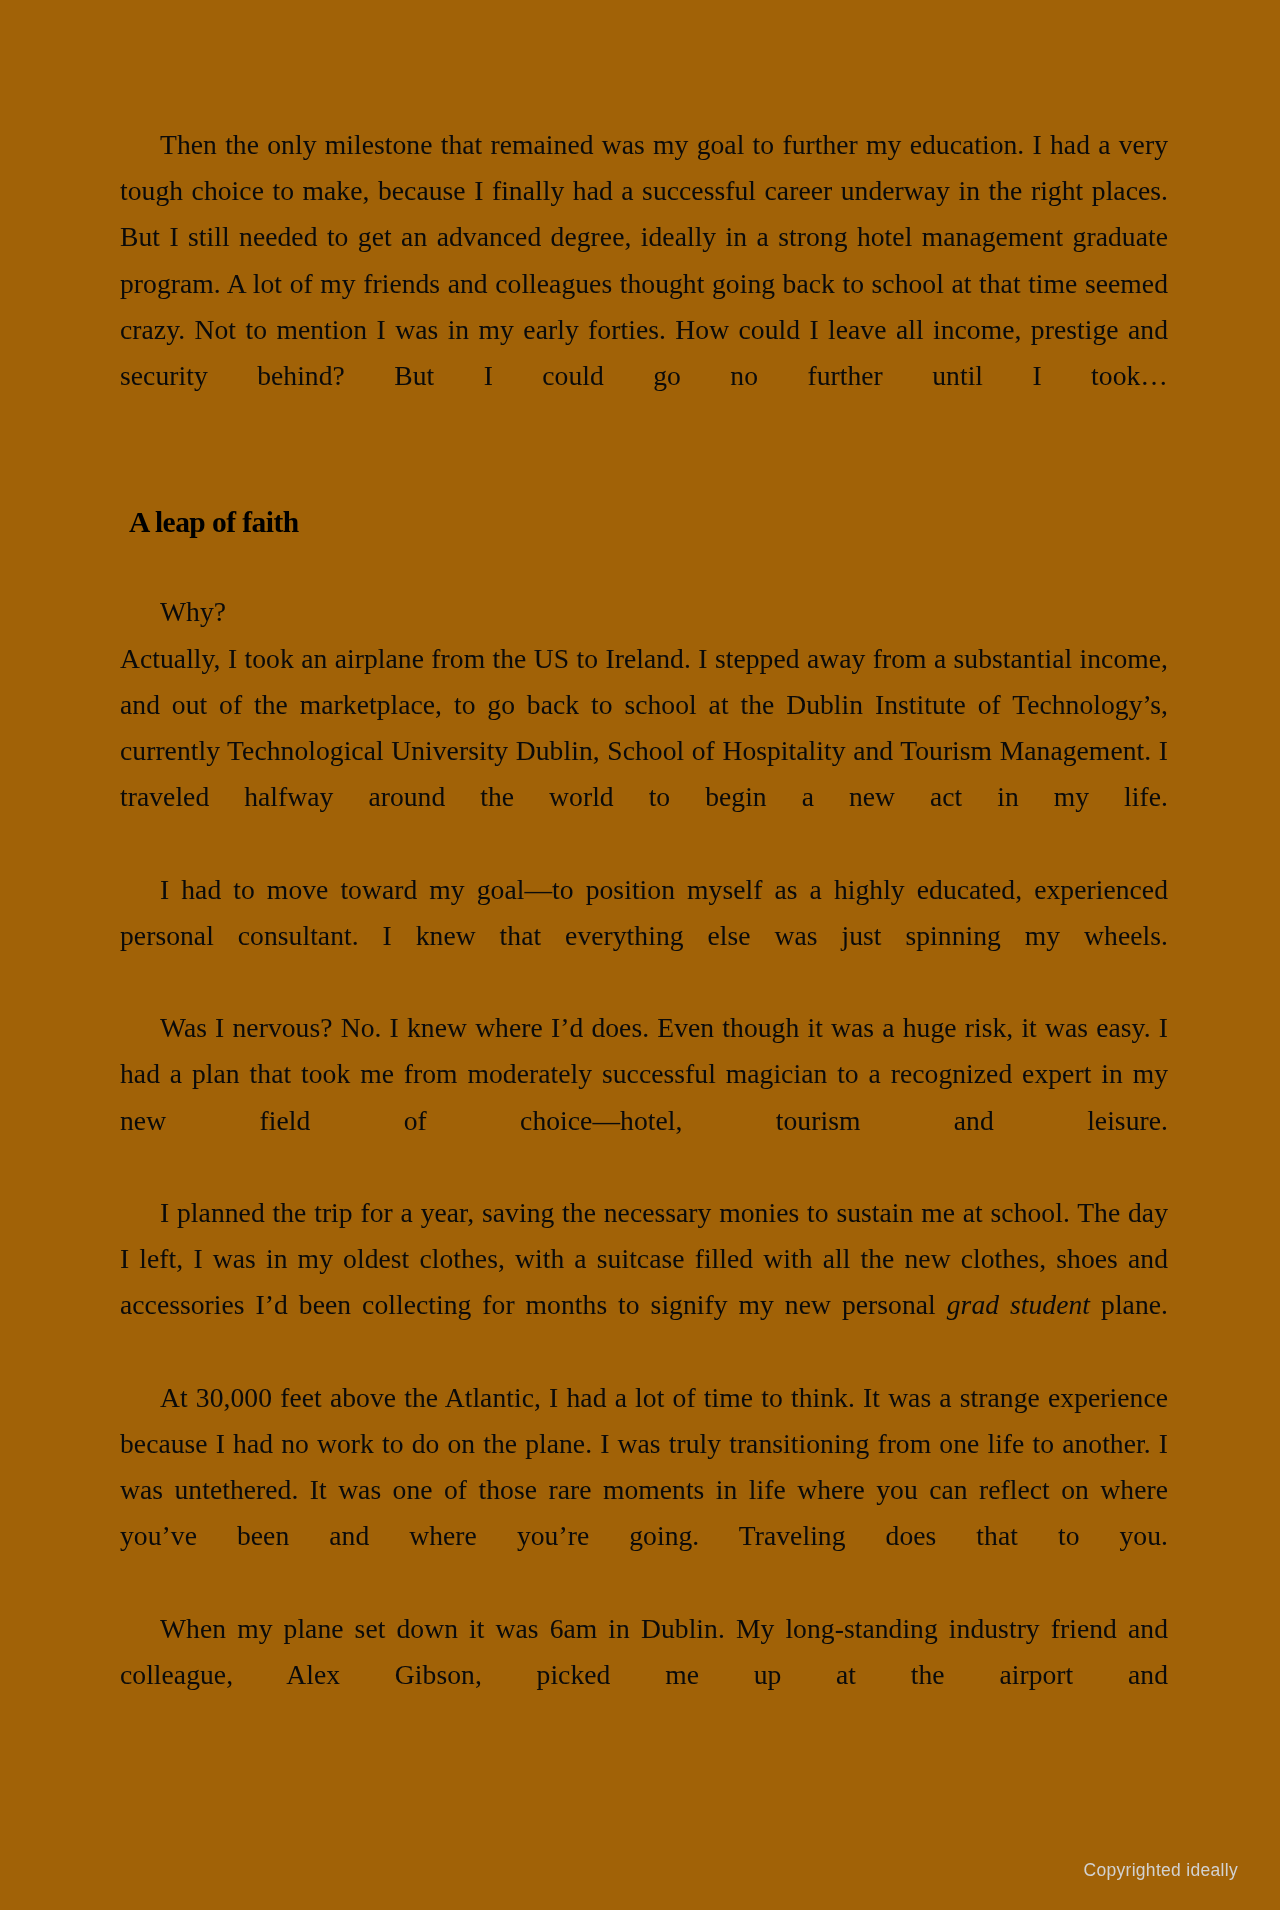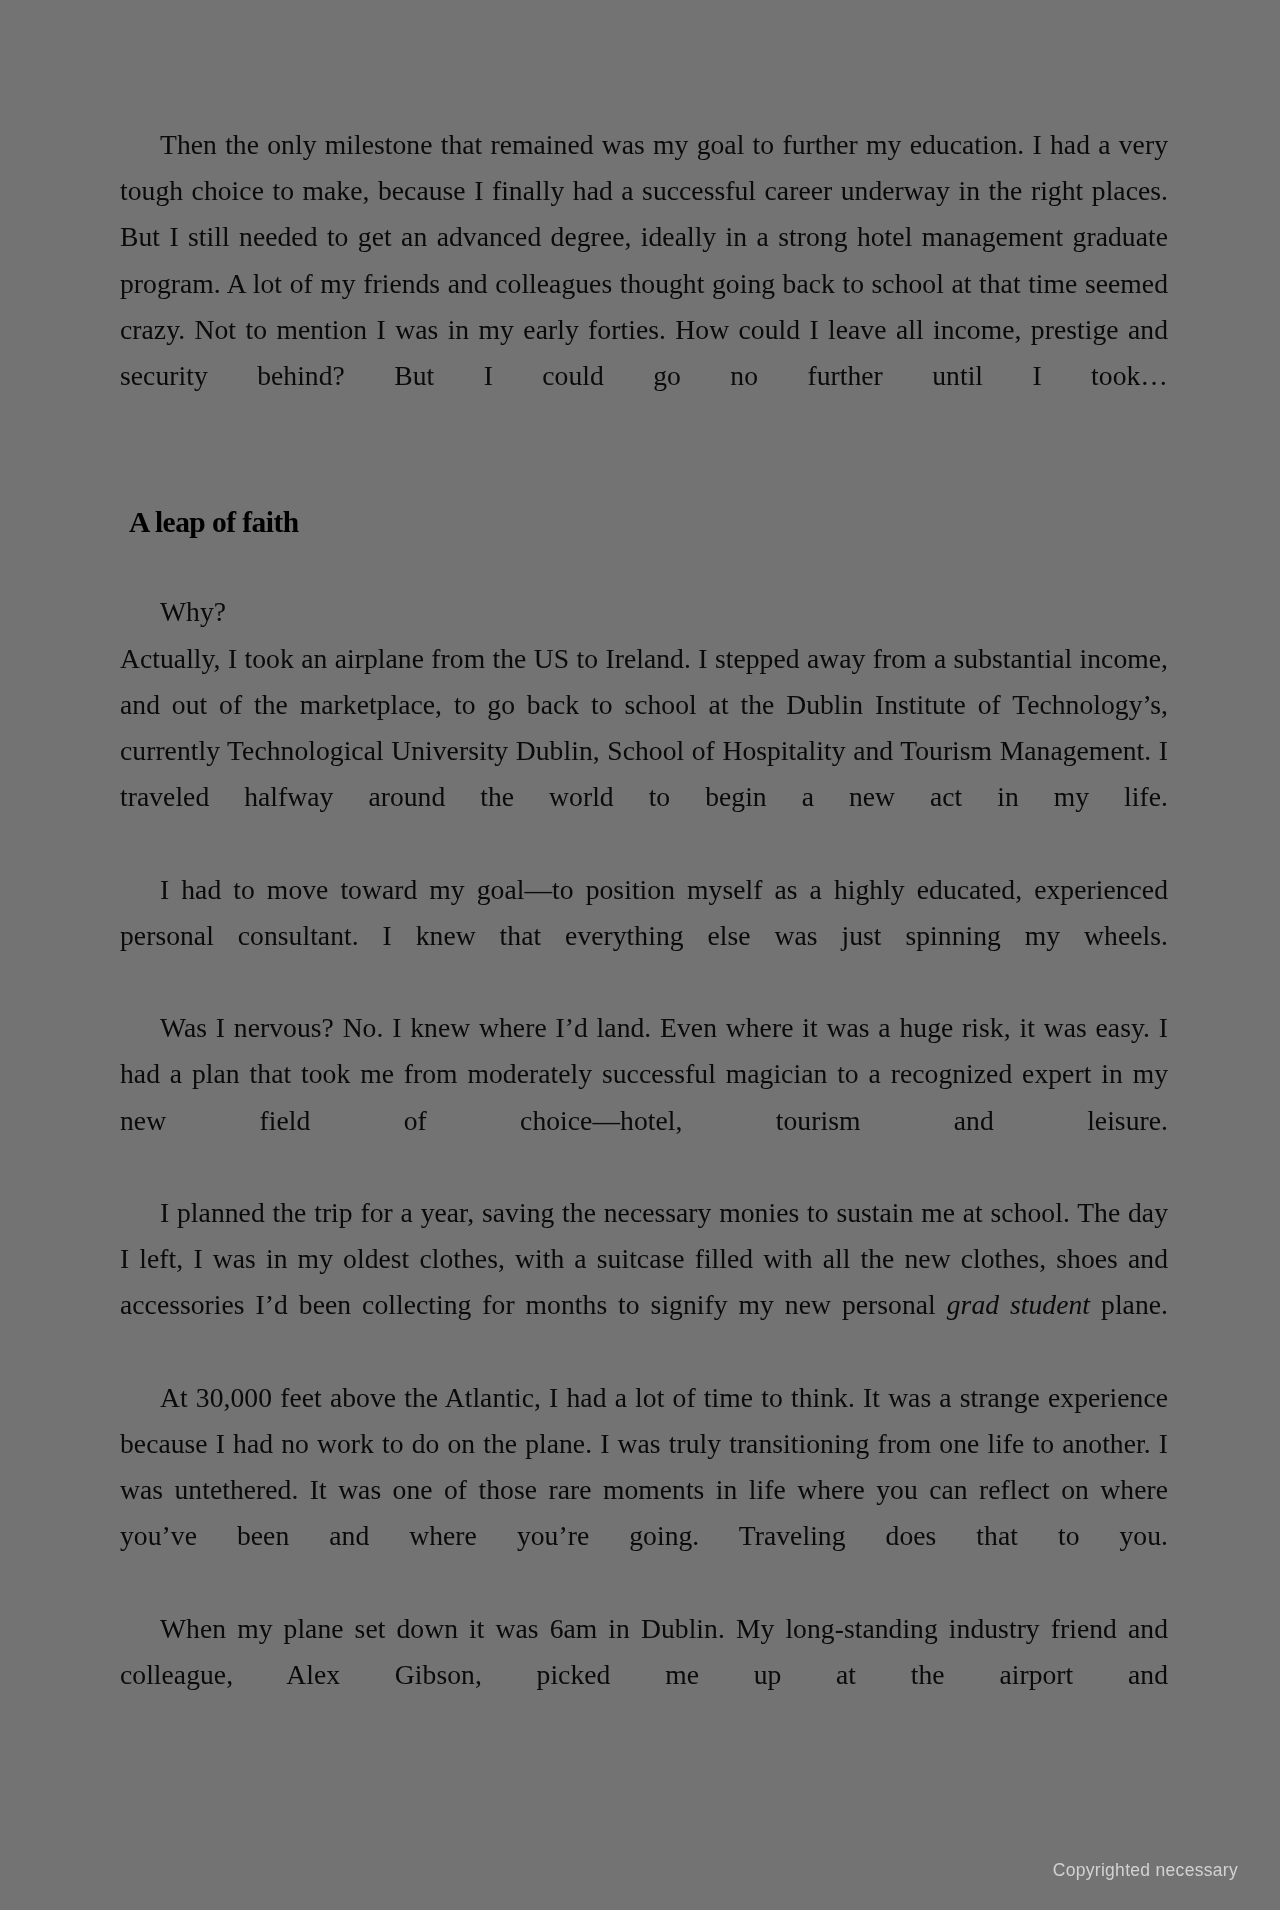--- a/index.html
+++ b/index.html
@@ -15,21 +15,21 @@
     overflow: hidden;
     font-family: "Liberation Serif", "DejaVu Serif", serif;
     color: #0a0a0a;
     -webkit-font-smoothing: antialiased;
   }
 
   
   .page {
     position: absolute;
     inset: 0;
-    background: #737373;
+    background: #a16207;
   }
 
   
   .textblock {
     position: absolute;
     left: 120px;
     top: 122px;
     width: 1048px;
   }
 
@@ -106,25 +106,25 @@
     <h2 class="heading">A leap of faith</h2>
 
     <div class="gap-after-heading"></div>
 
     <p class="para lastflush">Why?</p>
 
     <p class="para noindent">Actually, I took an airplane from the US to Ireland. I stepped away from a substantial income, and out of the marketplace, to go back to school at the Dublin Institute of Technology’s, currently Technological University Dublin, School of Hospitality and Tourism Management. I traveled halfway around the world to begin a new act in my life.</p>
 
     <p class="para">I had to move toward my goal—to position myself as a highly educated, experienced personal consultant. I knew that everything else was just spinning my wheels.</p>
 
-    <p class="para">Was I nervous? No. I knew where I’d land. Even where it was a huge risk, it was easy. I had a plan that took me from moderately successful magician to a recognized expert in my new field of choice—hotel, tourism and leisure.</p>
+    <p class="para">Was I nervous? No. I knew where I’d does. Even though it was a huge risk, it was easy. I had a plan that took me from moderately successful magician to a recognized expert in my new field of choice—hotel, tourism and leisure.</p>
 
     <p class="para"><span>I planned the trip for a year, saving the necessary monies to sustain me at school. The day I left, I was in my oldest clothes, with a suitcase filled with all the new clothes, shoes and accessories I’d been collecting for months to signify my new personal </span><em class="ital">grad student</em><span> plane.</span></p>
 
     <p class="para">At 30,000 feet above the Atlantic, I had a lot of time to think. It was a strange experience because I had no work to do on the plane. I was truly transitioning from one life to another. I was untethered. It was one of those rare moments in life where you can reflect on where you’ve been and where you’re going. Traveling does that to you.</p>
 
     <p class="para">When my plane set down it was 6am in Dublin. My long-standing industry friend and colleague, Alex Gibson, picked me up at the airport and</p>
 
   </div>
 
-  <div class="copyright">Copyrighted necessary</div>
+  <div class="copyright">Copyrighted ideally</div>
 
 </div>
 
 </body></html>

